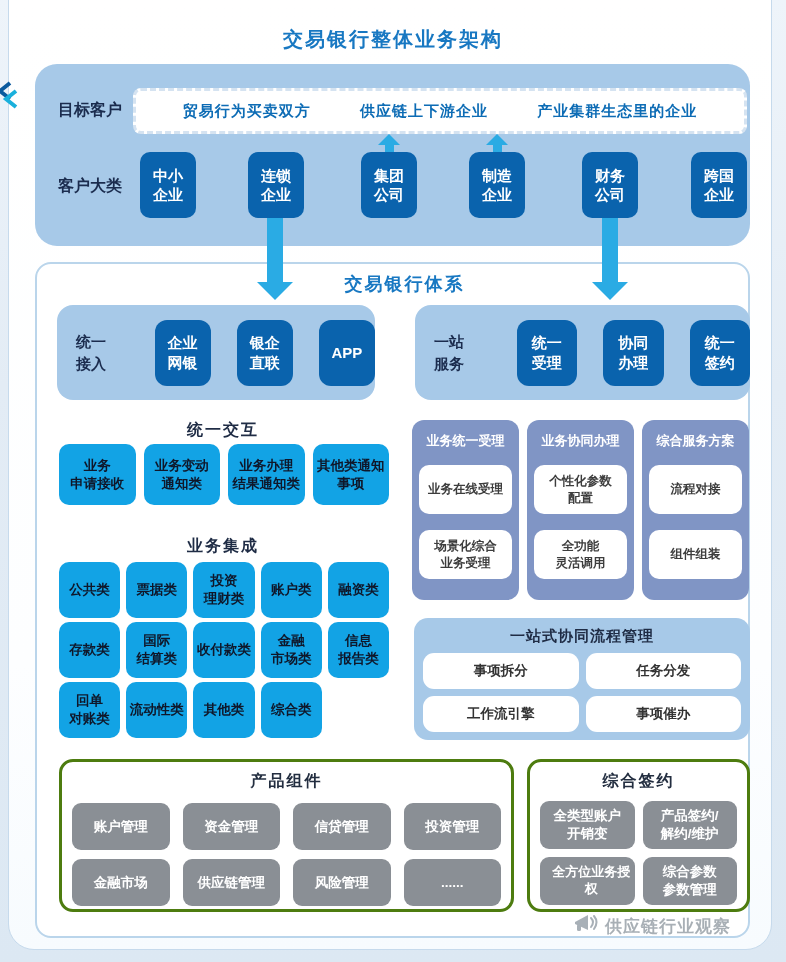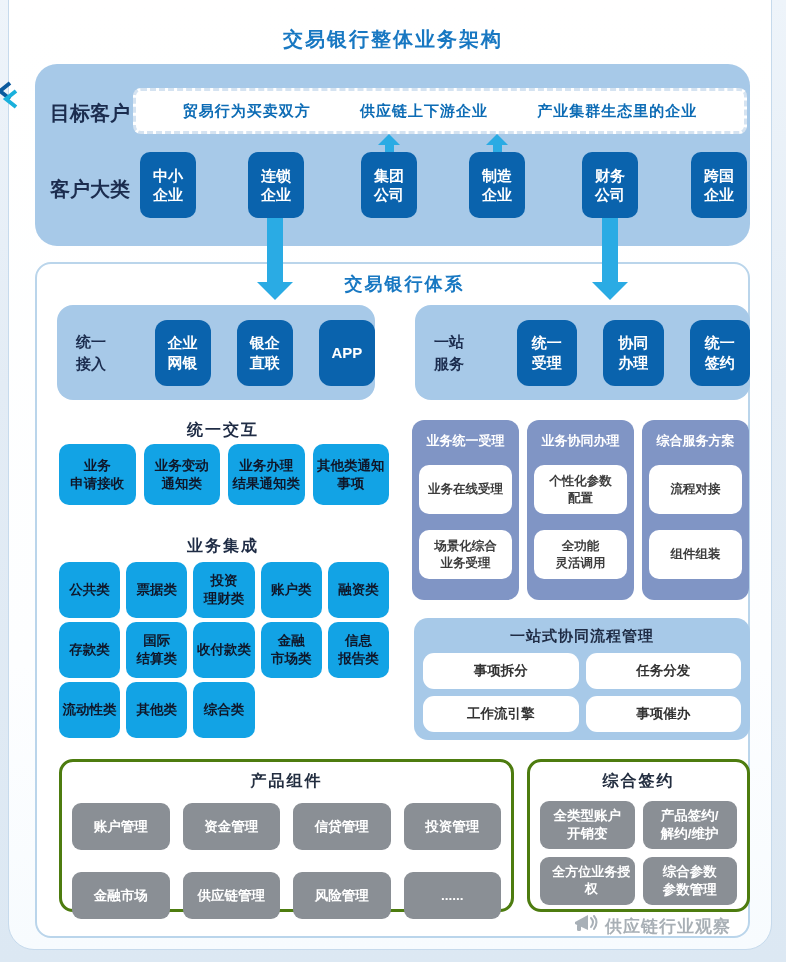--- a/index.html
+++ b/index.html
@@ -19,21 +19,21 @@
     position:absolute; left:0; top:26px; width:100%; text-align:center;
     color:#1878c2; font-size:20px; font-weight:bold; letter-spacing:2px;
   }
   
   .top-panel {
     position:absolute; left:35px; top:64px; width:715px; height:182px;
     background:#a7c9e8; border-radius:22px;
   }
   .row-label {
     position:absolute; left:10px; width:90px; text-align:center;
-    color:#1b2c4e; font-size:20px; font-weight:bold;
+    color:#1b2c4e; font-size:16px; font-weight:bold;
   }
   .dashed-box {
     position:absolute; left:98px; top:24px; width:614px; height:46px;
     background:#ffffff; border:3px dashed #d5e3f1; border-radius:8px;
     display:flex; align-items:center; justify-content:space-around; padding:0 22px;
   }
   .dashed-box span { color:#0d6cb5; font-size:15px; font-weight:bold; letter-spacing:1px; }
   .arrow-up { position:absolute; top:70px; width:22px; display:flex; flex-direction:column; align-items:center; }
   .arrow-up .head { width:0; height:0; border-left:11px solid transparent; border-right:11px solid transparent; border-bottom:11px solid #2aabe4; }
   .arrow-up .shaft { width:9px; height:8px; background:#2aabe4; }
@@ -88,21 +88,21 @@
   .flow-title { margin-top:9px; text-align:center; color:#1f2c45; font-size:15px; font-weight:bold; letter-spacing:1px; }
   .flow-grid { margin:7px 9px 0; display:grid; grid-template-columns:1fr 1fr; grid-auto-rows:36px; gap:7px; }
   .white-pill {
     background:#fff; border-radius:11px; display:flex; align-items:center; justify-content:center;
     color:#333; font-size:13.5px; font-weight:bold;
   }
   .outline-panel { position:absolute; top:495px; height:153px; background:#fff; border:3px solid #4d7c0f; border-radius:14px; }
   .product-panel { left:22px; width:455px; }
   .sign-panel { left:490px; width:223px; }
   .outline-title { margin-top:9px; text-align:center; color:#232e40; font-size:16px; font-weight:bold; letter-spacing:2px; }
-  .gray-grid { margin:11px 10px 0; display:grid; grid-template-columns:repeat(4,1fr); grid-auto-rows:47px; gap:22px 13px; }
+  .gray-grid { margin:11px 10px 0; display:grid; grid-template-columns:repeat(4,1fr); grid-auto-rows:47px; gap:9px 13px; }
   .gray-grid2 { margin:9px 10px 0; display:grid; grid-template-columns:1fr 1fr; grid-auto-rows:48px; gap:8px; }
   .gray-box {
     background:#8a8f95; border-radius:9px; display:flex; align-items:center; justify-content:center;
     color:#fff; font-size:13.5px; font-weight:bold; text-align:center; line-height:1.3;
   }
   .watermark {
     position:absolute; left:572px; top:912px; display:flex; align-items:center; gap:6px;
     color:#99a2a9; opacity:.85; font-size:17px; font-weight:bold; letter-spacing:1px; z-index:6;
   }
   .chevrons { position:absolute; left:-4px; top:80px; z-index:5; }
@@ -206,20 +206,22 @@
       <div class="cyan-box pre">账户类</div>
       <div class="cyan-box pre">融资类</div>
       <div class="cyan-box pre">存款类</div>
       <div class="cyan-box pre">国际
 结算类</div>
       <div class="cyan-box pre">收付款类</div>
       <div class="cyan-box pre">金融
 市场类</div>
       <div class="cyan-box pre">信息
 报告类</div>
+      <div class="cyan-box pre">回单
+对账类</div>
       <div class="cyan-box pre">流动性类</div>
       <div class="cyan-box pre">其他类</div>
       <div class="cyan-box pre">综合类</div>
     </div>
 
     <div class="purple-panel" style="left:375px;">
       <div class="purple-title">业务统一受理</div>
       <div class="white-card wc1 pre">业务在线受理</div>
       <div class="white-card wc2 pre">场景化综合
 业务受理</div>

